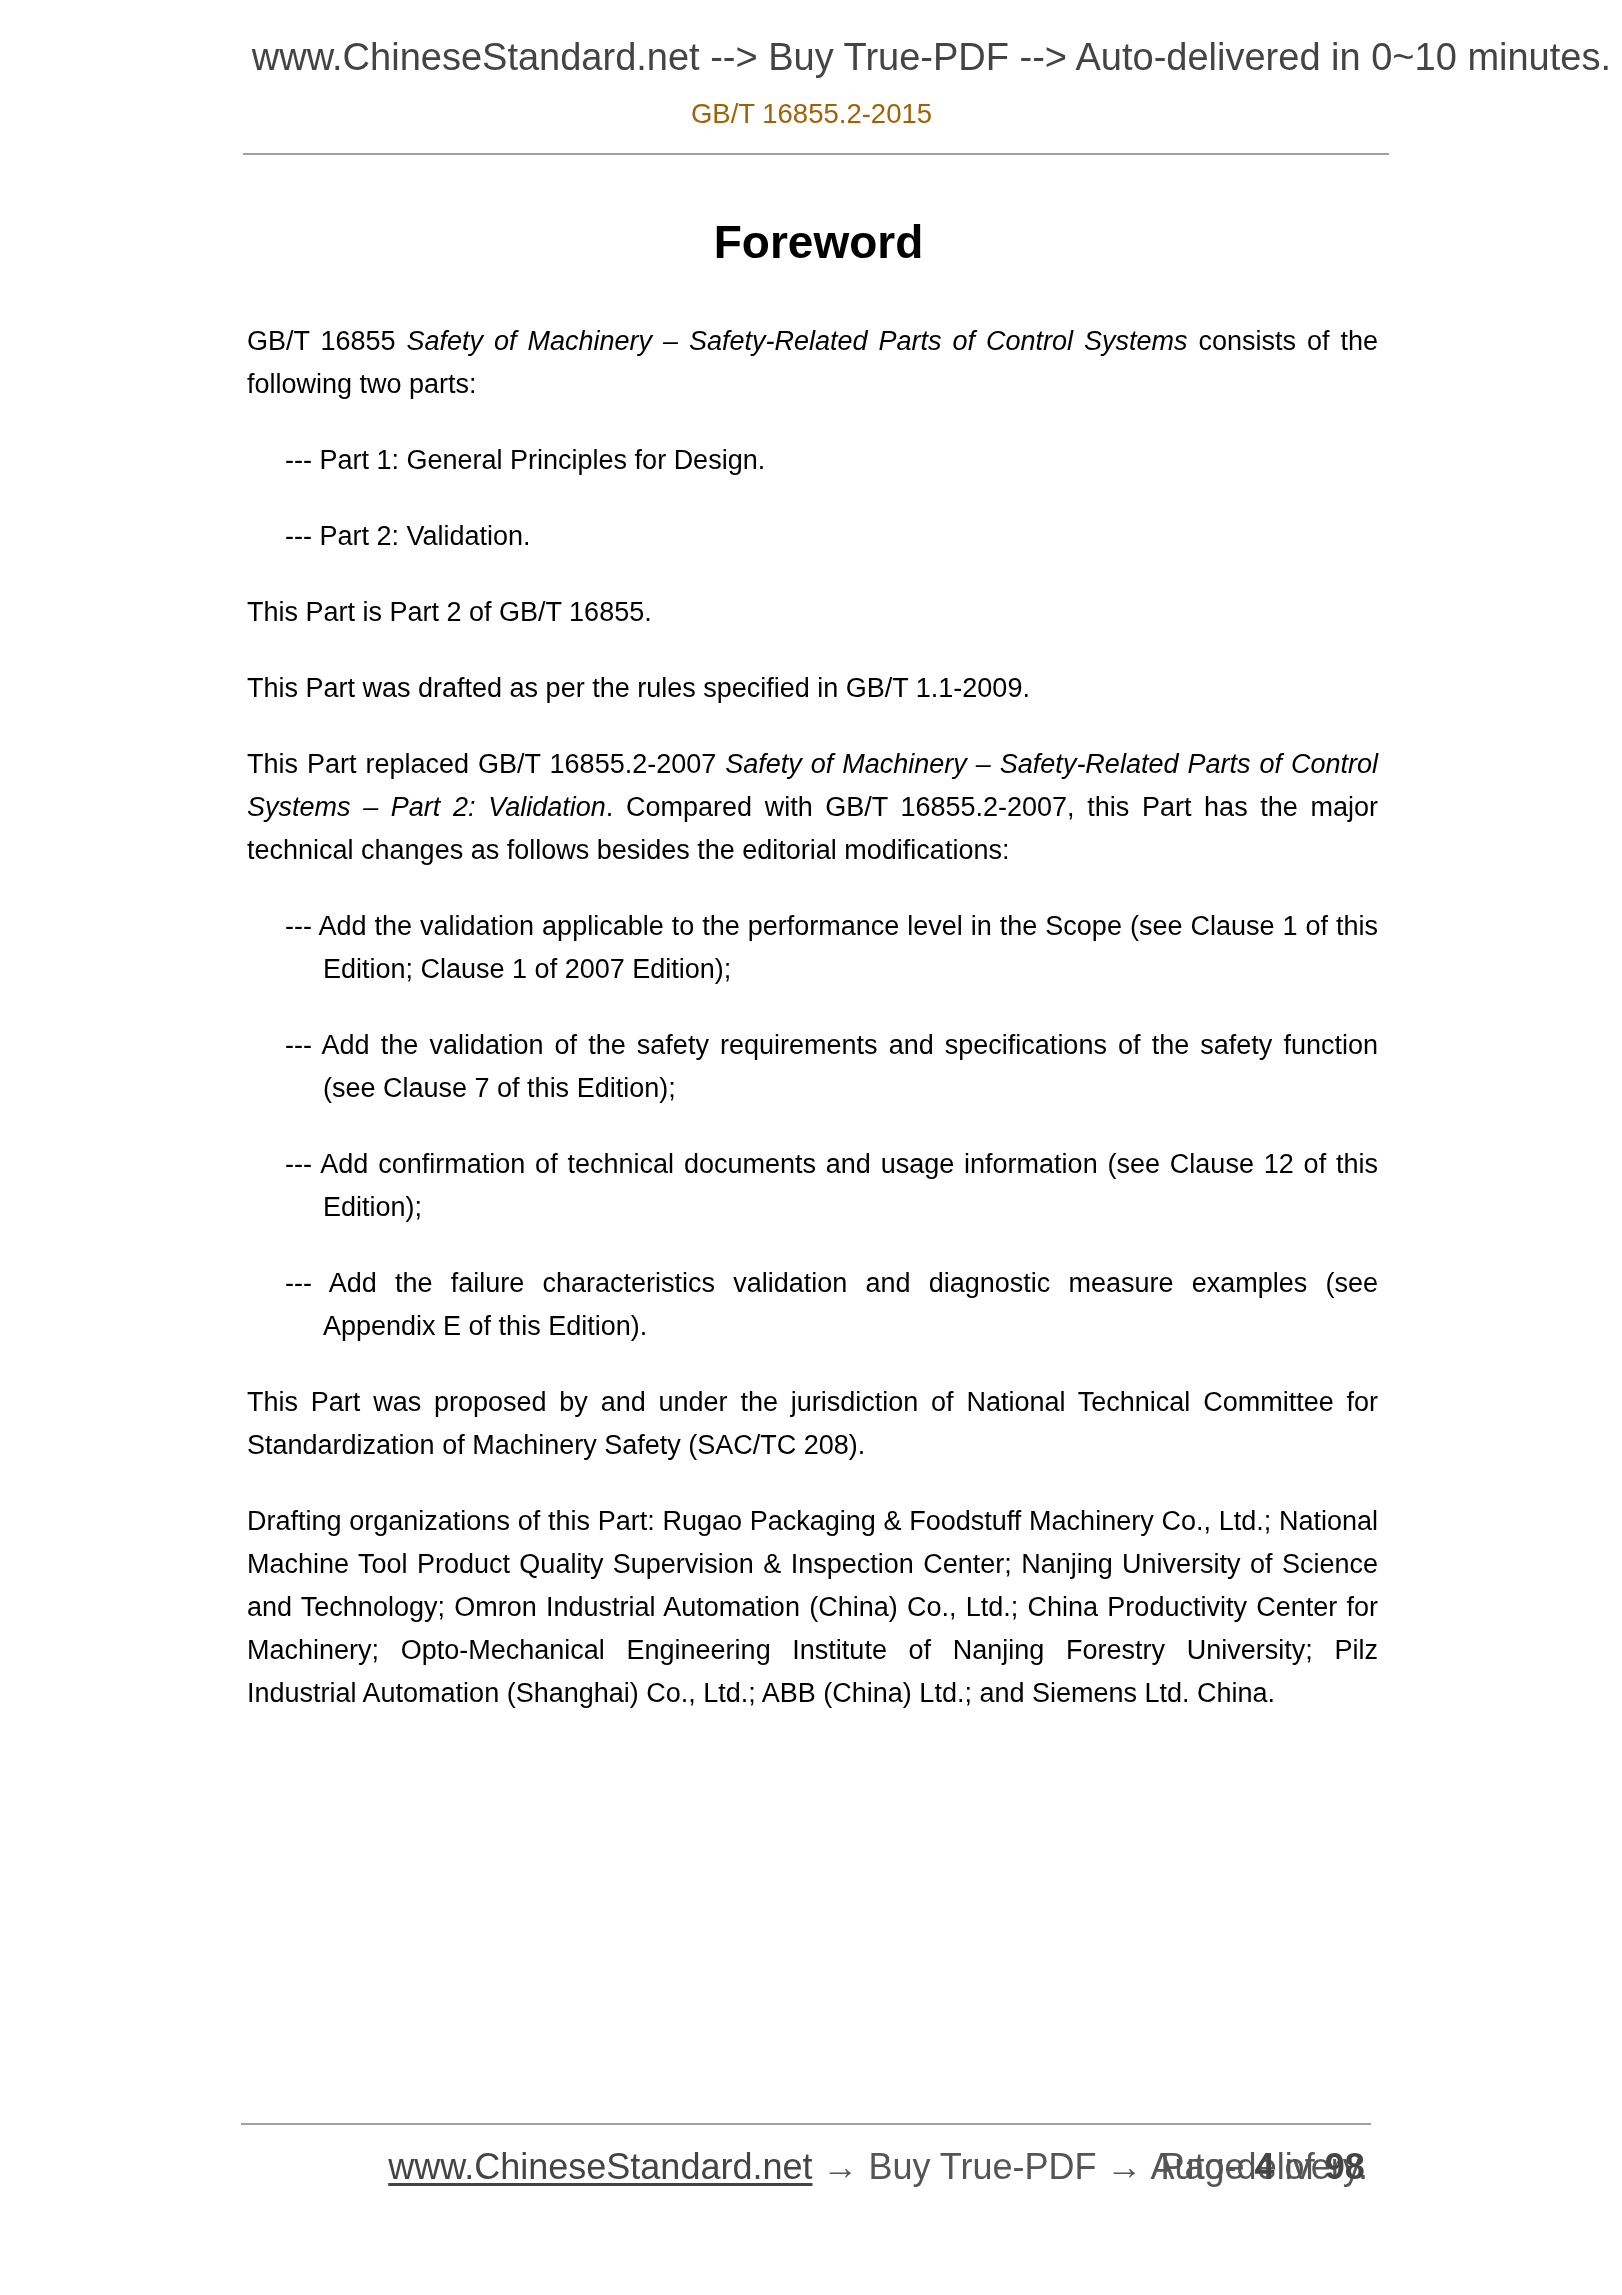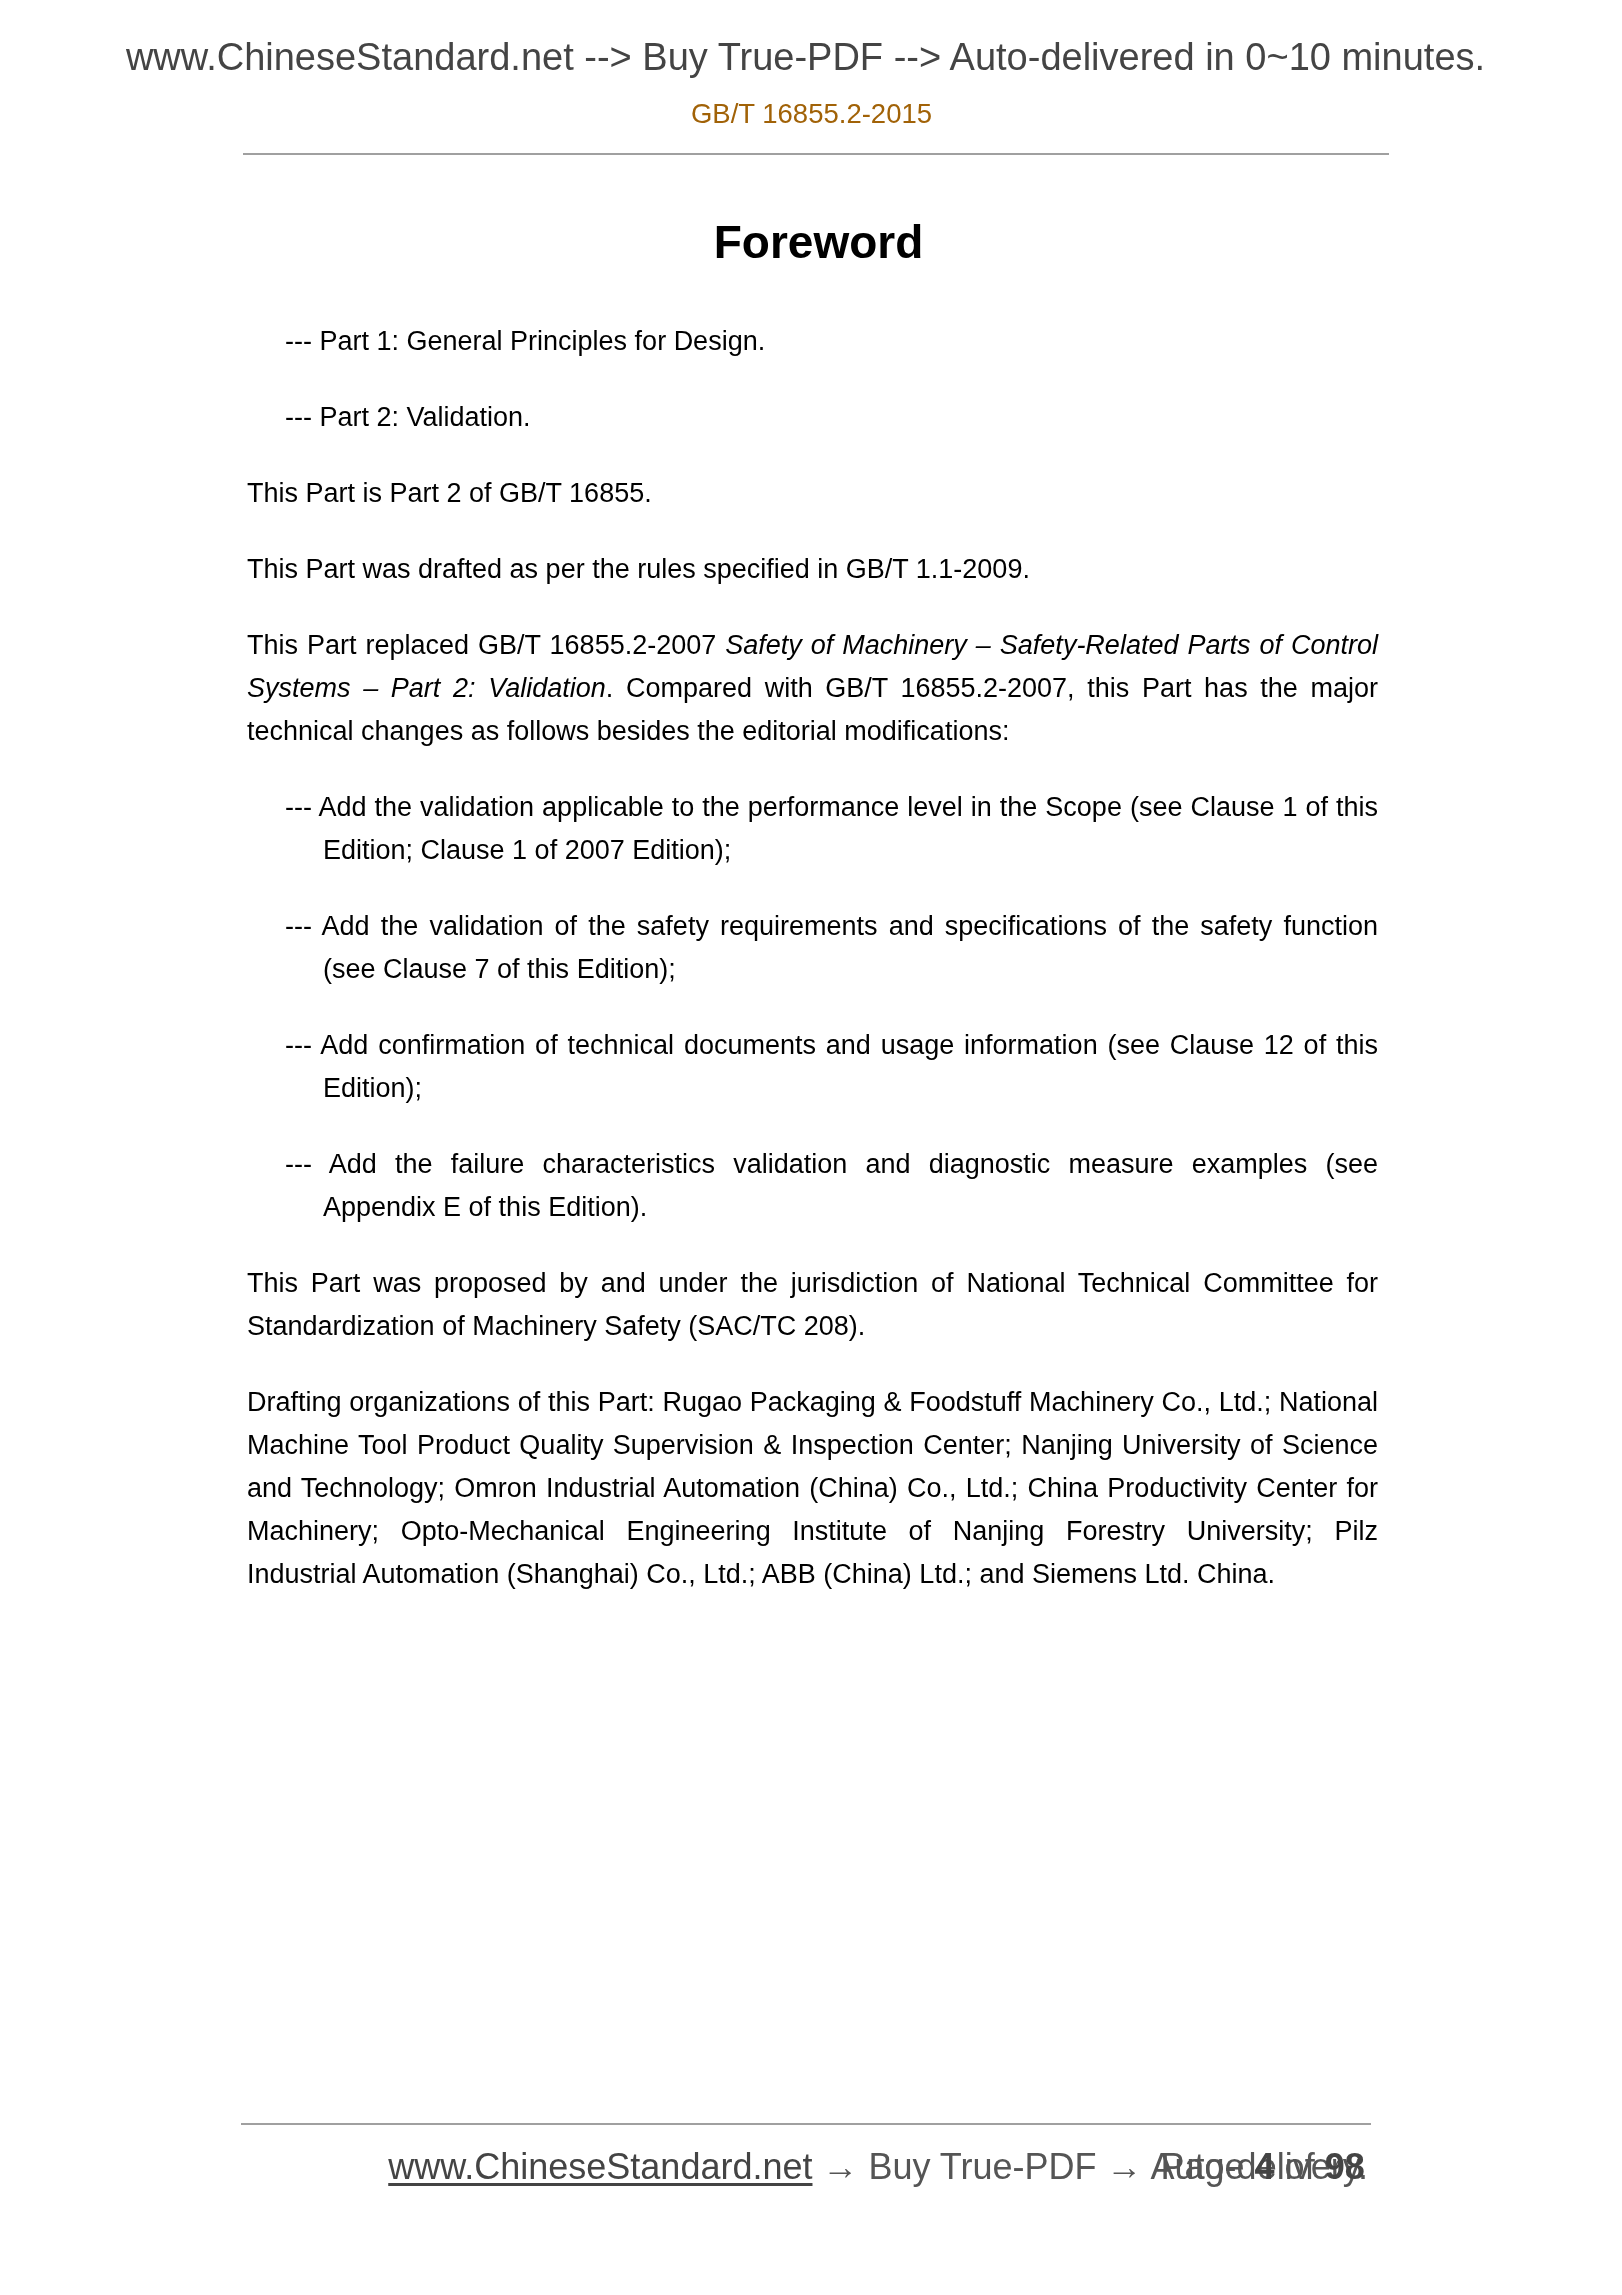--- a/index.html
+++ b/index.html
@@ -1,17 +1,17 @@
 <!DOCTYPE html>
 <html style="font-size:13.3px"><head>
 <meta charset="utf-8">
 <style>
   html, body { margin:0; padding:0; background:#ffffff; }
   body { width:1623px; height:2295px; position:relative; overflow:hidden; font-family:"Liberation Sans", sans-serif; color:#000; }
-  .hdr-top { position:absolute; left:0; width:1611px; top:32px; text-align:center; font-size:38px; line-height:50px; color:#444; white-space:nowrap; }
+  .hdr-top { position:absolute; left:0; width:1611px; top:32px; text-align:right; font-size:38px; line-height:50px; color:#444; white-space:nowrap; }
   .hdr-sub { position:absolute; left:0; width:1623px; top:95px; text-align:center; font-size:27.5px; line-height:37px; color:#a16207; }
   .rule { position:absolute; height:1.7px; background:#a0a0a0; }
   .title { position:absolute; left:0; width:1623px; top:213px; text-align:center; font-size:46px; font-weight:bold; line-height:58px;padding-left:7px; }
   .body { position:absolute; left:247px; width:1131px; top:320px; font-size:27px; line-height:43px; }
   .body p { margin:0 0 33px 0; text-align:justify; }
   .body p.li { padding-left:76px; text-indent:-38px; }
   .body p.li.short { text-align:left; }
   .body p:last-child { margin-bottom:16px; }
   i { font-style:italic; }
   sub { font-size:17.5px; vertical-align:-2.5px; line-height:0; }
@@ -23,20 +23,21 @@
 </head>
 <body>
 
 <div class="hdr-top">www.ChineseStandard.net --&gt; Buy True-PDF --&gt; Auto-delivered in 0~10 minutes.</div>
 <div class="hdr-sub">GB/T 16855.2-2015</div>
 <div class="rule" style="left:243px; width:1146px; top:153px;"></div>
 
 <div class="title">Foreword</div>
 
 <div class="body">
+  <p><span>GB/T 16855 </span><i>Safety of Machinery – Safety-Related Parts of Control Systems</i><span> consists of the following two parts:</span></p>
   <p class="li short">--- Part 1: General Principles for Design.</p>
   <p class="li short">--- Part 2: Validation.</p>
   <p>This Part is Part 2 of GB/T 16855.</p>
   <p>This Part was drafted as per the rules specified in GB/T 1.1-2009.</p>
   <p><span>This Part replaced GB/T 16855.2-2007 </span><i>Safety of Machinery – Safety-Related Parts of Control Systems – Part 2: Validation</i><span>. Compared with GB/T 16855.2-2007, this Part has the major technical changes as follows besides the editorial modifications:</span></p>
   <p class="li">--- Add the validation applicable to the performance level in the Scope (see Clause 1 of this Edition; Clause 1 of 2007 Edition);</p>
   <p class="li">--- Add the validation of the safety requirements and specifications of the safety function (see Clause 7 of this Edition);</p>
   <p class="li">--- Add confirmation of technical documents and usage information (see Clause 12 of this Edition);</p>
   <p class="li">--- Add the failure characteristics validation and diagnostic measure examples (see Appendix E of this Edition).</p>
   <p>This Part was proposed by and under the jurisdiction of National Technical Committee for Standardization of Machinery Safety (SAC/TC 208).</p>

